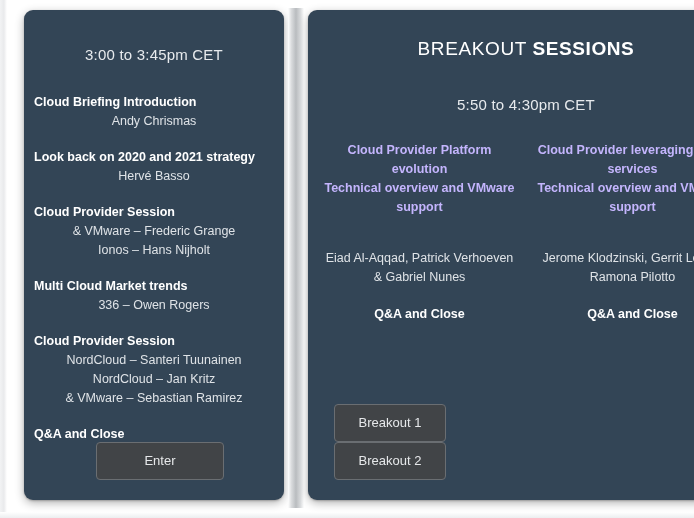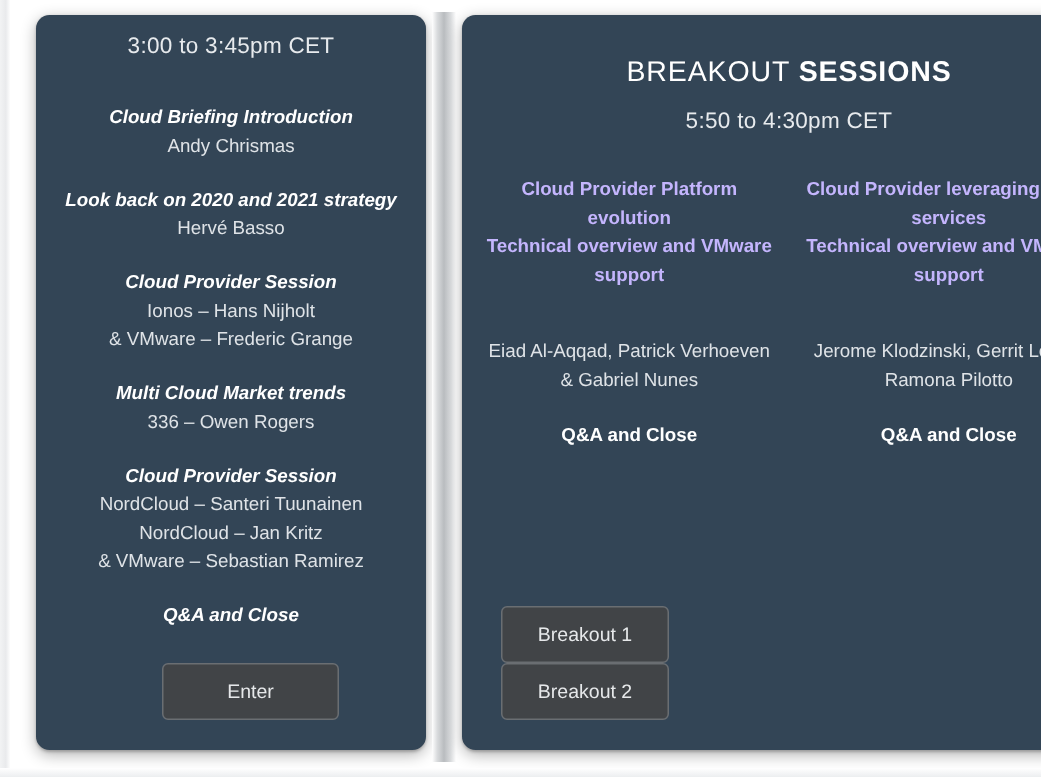--- a/index.html
+++ b/index.html
@@ -73,38 +73,36 @@
     font-weight: 300;
     margin-top: 28px;
   }
   .panel-title b { font-weight: 700; }
 
   .panel-time {
     text-align: center;
     color: #e7eaed;
     font-size: 15px;
     font-weight: 400;
-    margin-top: 12px;
+    margin-top: 36px;
     letter-spacing: 0.2px;
   }
 
   .agenda {
     margin-top: 30px;
     padding: 0 10px;
   }
 
   .agenda-block { margin-bottom: 17px; }
 
   .agenda-heading {
-    text-align: center;
     color: #ffffff;
     font-size: 12.5px;
     font-weight: 700;
     line-height: 19px;
-    font-style: italic;
   }
 
   .agenda-line {
     text-align: center;
     color: #dfe3e7;
     font-size: 12.5px;
     font-weight: 400;
     line-height: 19px;
   }
 
@@ -153,22 +151,21 @@
     text-align: center;
     cursor: pointer;
     height: 38px;
     line-height: 36px;
   }
 
   #enter-button {
     position: absolute;
     left: 72px;
     bottom: 20px;
-    width: 118px;
-    margin-left: 12px;
+    width: 128px;
   }
 
   .bo-btn-row {
     position: absolute;
     left: 0; bottom: 20px;
     width: 362px;
     display: flex;
     justify-content: space-around;
     padding: 0 26px;
     flex-direction: column;
@@ -189,22 +186,22 @@
         <div class="agenda-block">
           <div class="agenda-heading">Cloud Briefing Introduction</div>
           <div class="agenda-line">Andy Chrismas</div>
         </div>
         <div class="agenda-block">
           <div class="agenda-heading">Look back on 2020 and 2021 strategy</div>
           <div class="agenda-line">Hervé Basso</div>
         </div>
         <div class="agenda-block">
           <div class="agenda-heading">Cloud Provider Session</div>
+          <div class="agenda-line">&amp; VMware – Frederic Grange</div>
           <div class="agenda-line">Ionos – Hans Nijholt</div>
-          <div class="agenda-line">&amp; VMware – Frederic Grange</div>
         </div>
         <div class="agenda-block">
           <div class="agenda-heading">Multi Cloud Market trends</div>
           <div class="agenda-line">336 – Owen Rogers</div>
         </div>
         <div class="agenda-block">
           <div class="agenda-heading">Cloud Provider Session</div>
           <div class="agenda-line">NordCloud – Santeri Tuunainen</div>
           <div class="agenda-line">NordCloud – Jan Kritz</div>
           <div class="agenda-line">&amp; VMware – Sebastian Ramirez</div>

